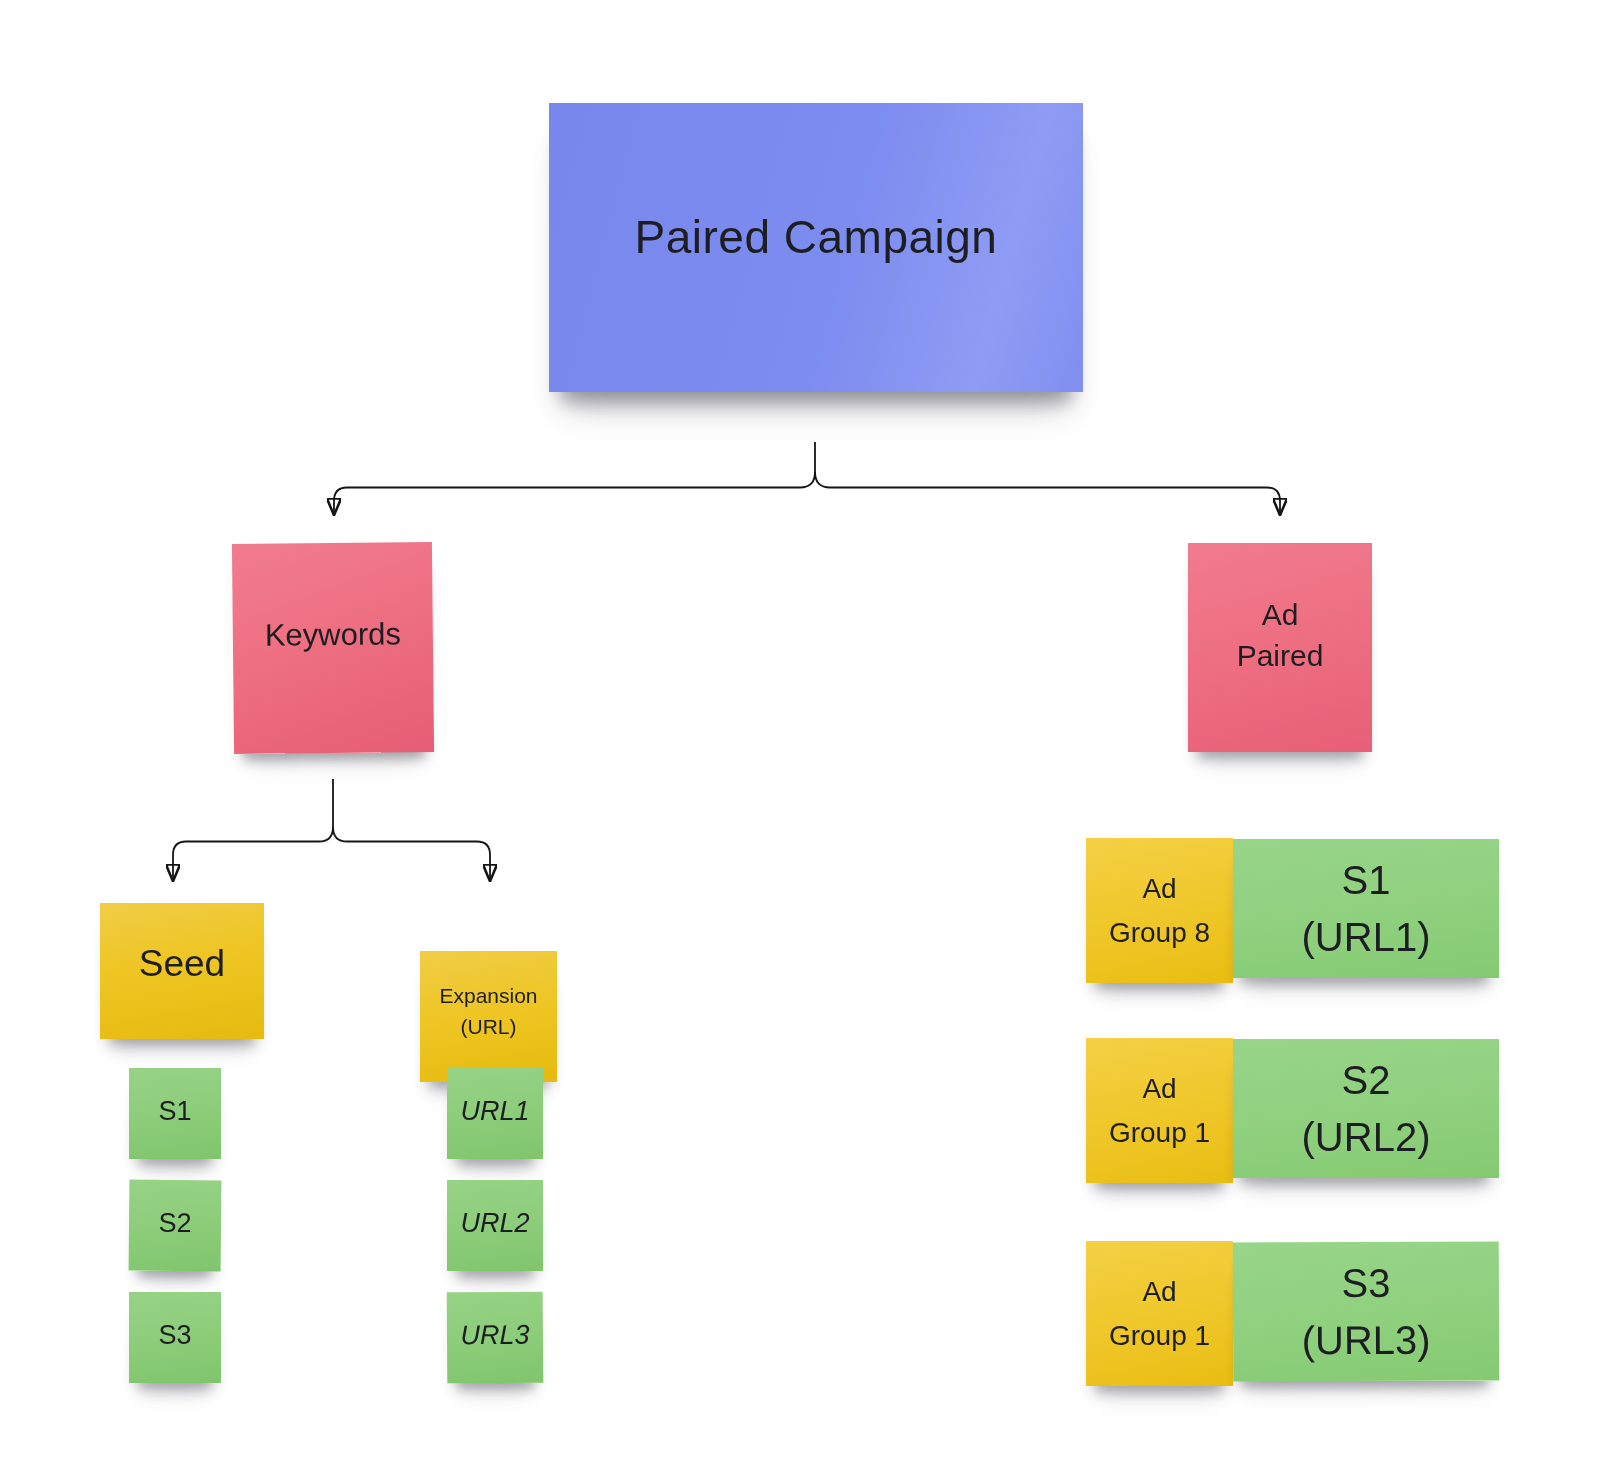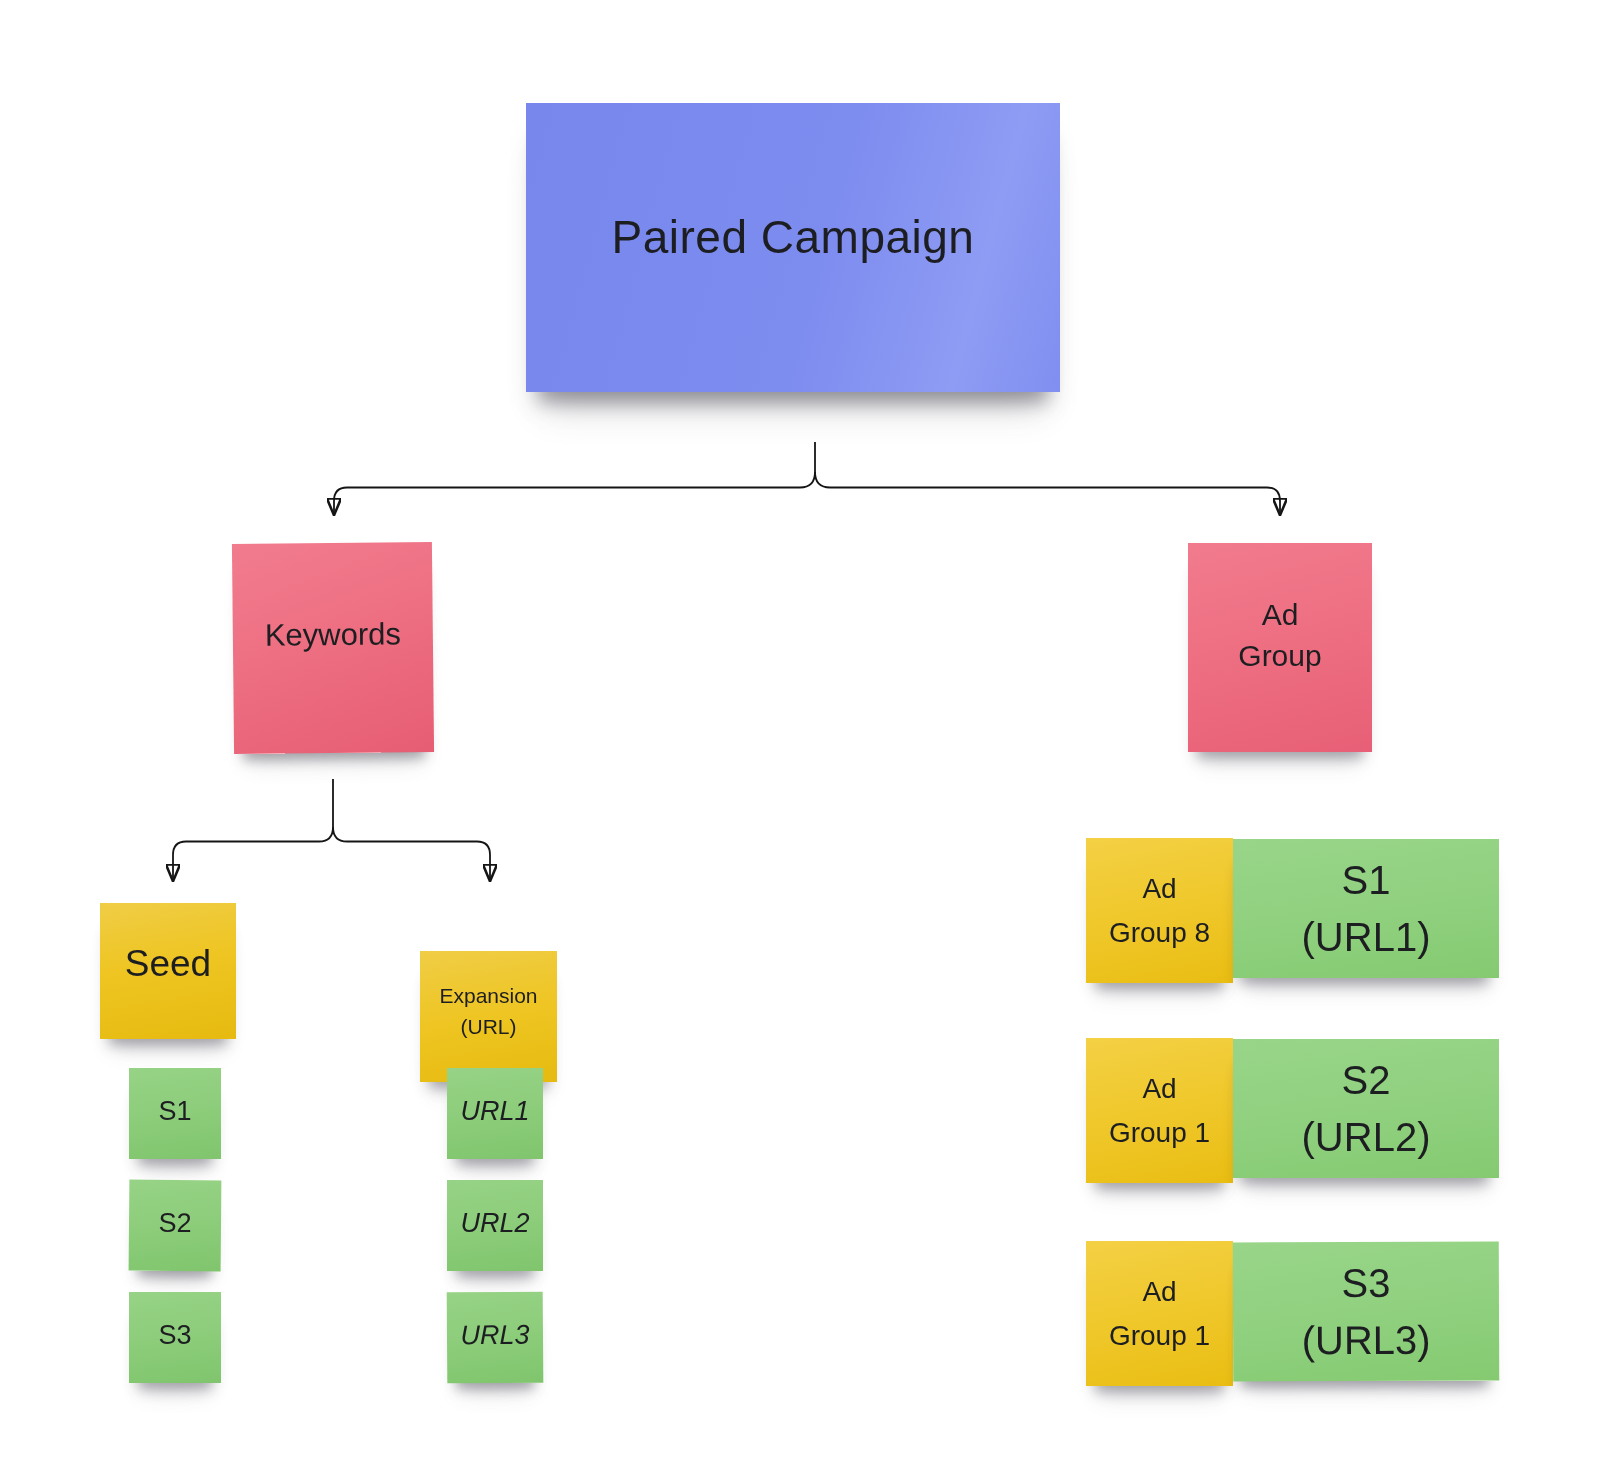--- a/index.html
+++ b/index.html
@@ -24,41 +24,41 @@
     flex-direction:column;
     align-items:center;
     justify-content:center;
     text-align:center;
     box-shadow:0 15px 12px -9px rgba(75,75,85,.42), 0 22px 22px -14px rgba(75,75,85,.22);
     color:var(--ink);
   }
   .note .line{white-space:nowrap;}
   
   #campaign-note{
-    left:526px;top:103px;width:534px;height:289px;
+    left:549px;top:103px;width:534px;height:289px;
     background:linear-gradient(105deg,#7887ec 0%,#7d8cef 55%,#8e9cf4 82%,#808ff0 100%);
     font-size:46px;letter-spacing:.5px;
     padding-bottom:22px;box-sizing:border-box;
     box-shadow:0 22px 18px -12px rgba(70,70,82,.5), 0 34px 34px -20px rgba(70,70,82,.25);
   }
   #keywords-note{
     left:233px;top:543px;width:200px;height:210px;
     background:linear-gradient(160deg,#f17c8e 0%,#ee6f82 45%,#e65d74 100%);
     font-size:31px;
     padding-bottom:26px;box-sizing:border-box;
     transform:rotate(-.6deg);
   }
   #ad-groups-note{
     left:1188px;top:543px;width:184px;height:209px;
     background:linear-gradient(165deg,#f17b8d 0%,#ee6e81 50%,#e75f76 100%);
     font-size:30px;line-height:1.35;
     padding-bottom:24px;box-sizing:border-box;
   }
   #seed-note{
-    left:100px;top:903px;width:136px;height:136px;
+    left:100px;top:903px;width:164px;height:136px;
     background:linear-gradient(170deg,#f0cd46 0%,#eec522 45%,#e6ba0f 100%);
     font-size:37px;
     padding-bottom:14px;box-sizing:border-box;
   }
   #expansion-note{
     left:420px;top:951px;width:137px;height:131px;
     background:linear-gradient(170deg,#f0cd46 0%,#eec522 50%,#e6ba0f 100%);
     font-size:21px;line-height:1.45;
     padding-bottom:10px;box-sizing:border-box;
   }
@@ -127,21 +127,21 @@
   <div class="note" id="campaign-note">
     <div class="line">Paired Campaign</div>
   </div>
 
   <div class="note" id="keywords-note">
     <div class="line">Keywords</div>
   </div>
 
   <div class="note" id="ad-groups-note">
     <div class="line">Ad</div>
-    <div class="line">Group</div>
+    <div class="line">Paired</div>
   </div>
 
   <div class="note" id="seed-note">
     <div class="line">Seed</div>
   </div>
 
   <div class="note" id="expansion-note">
     <div class="line">Expansion</div>
     <div class="line">(URL)</div>
   </div>

